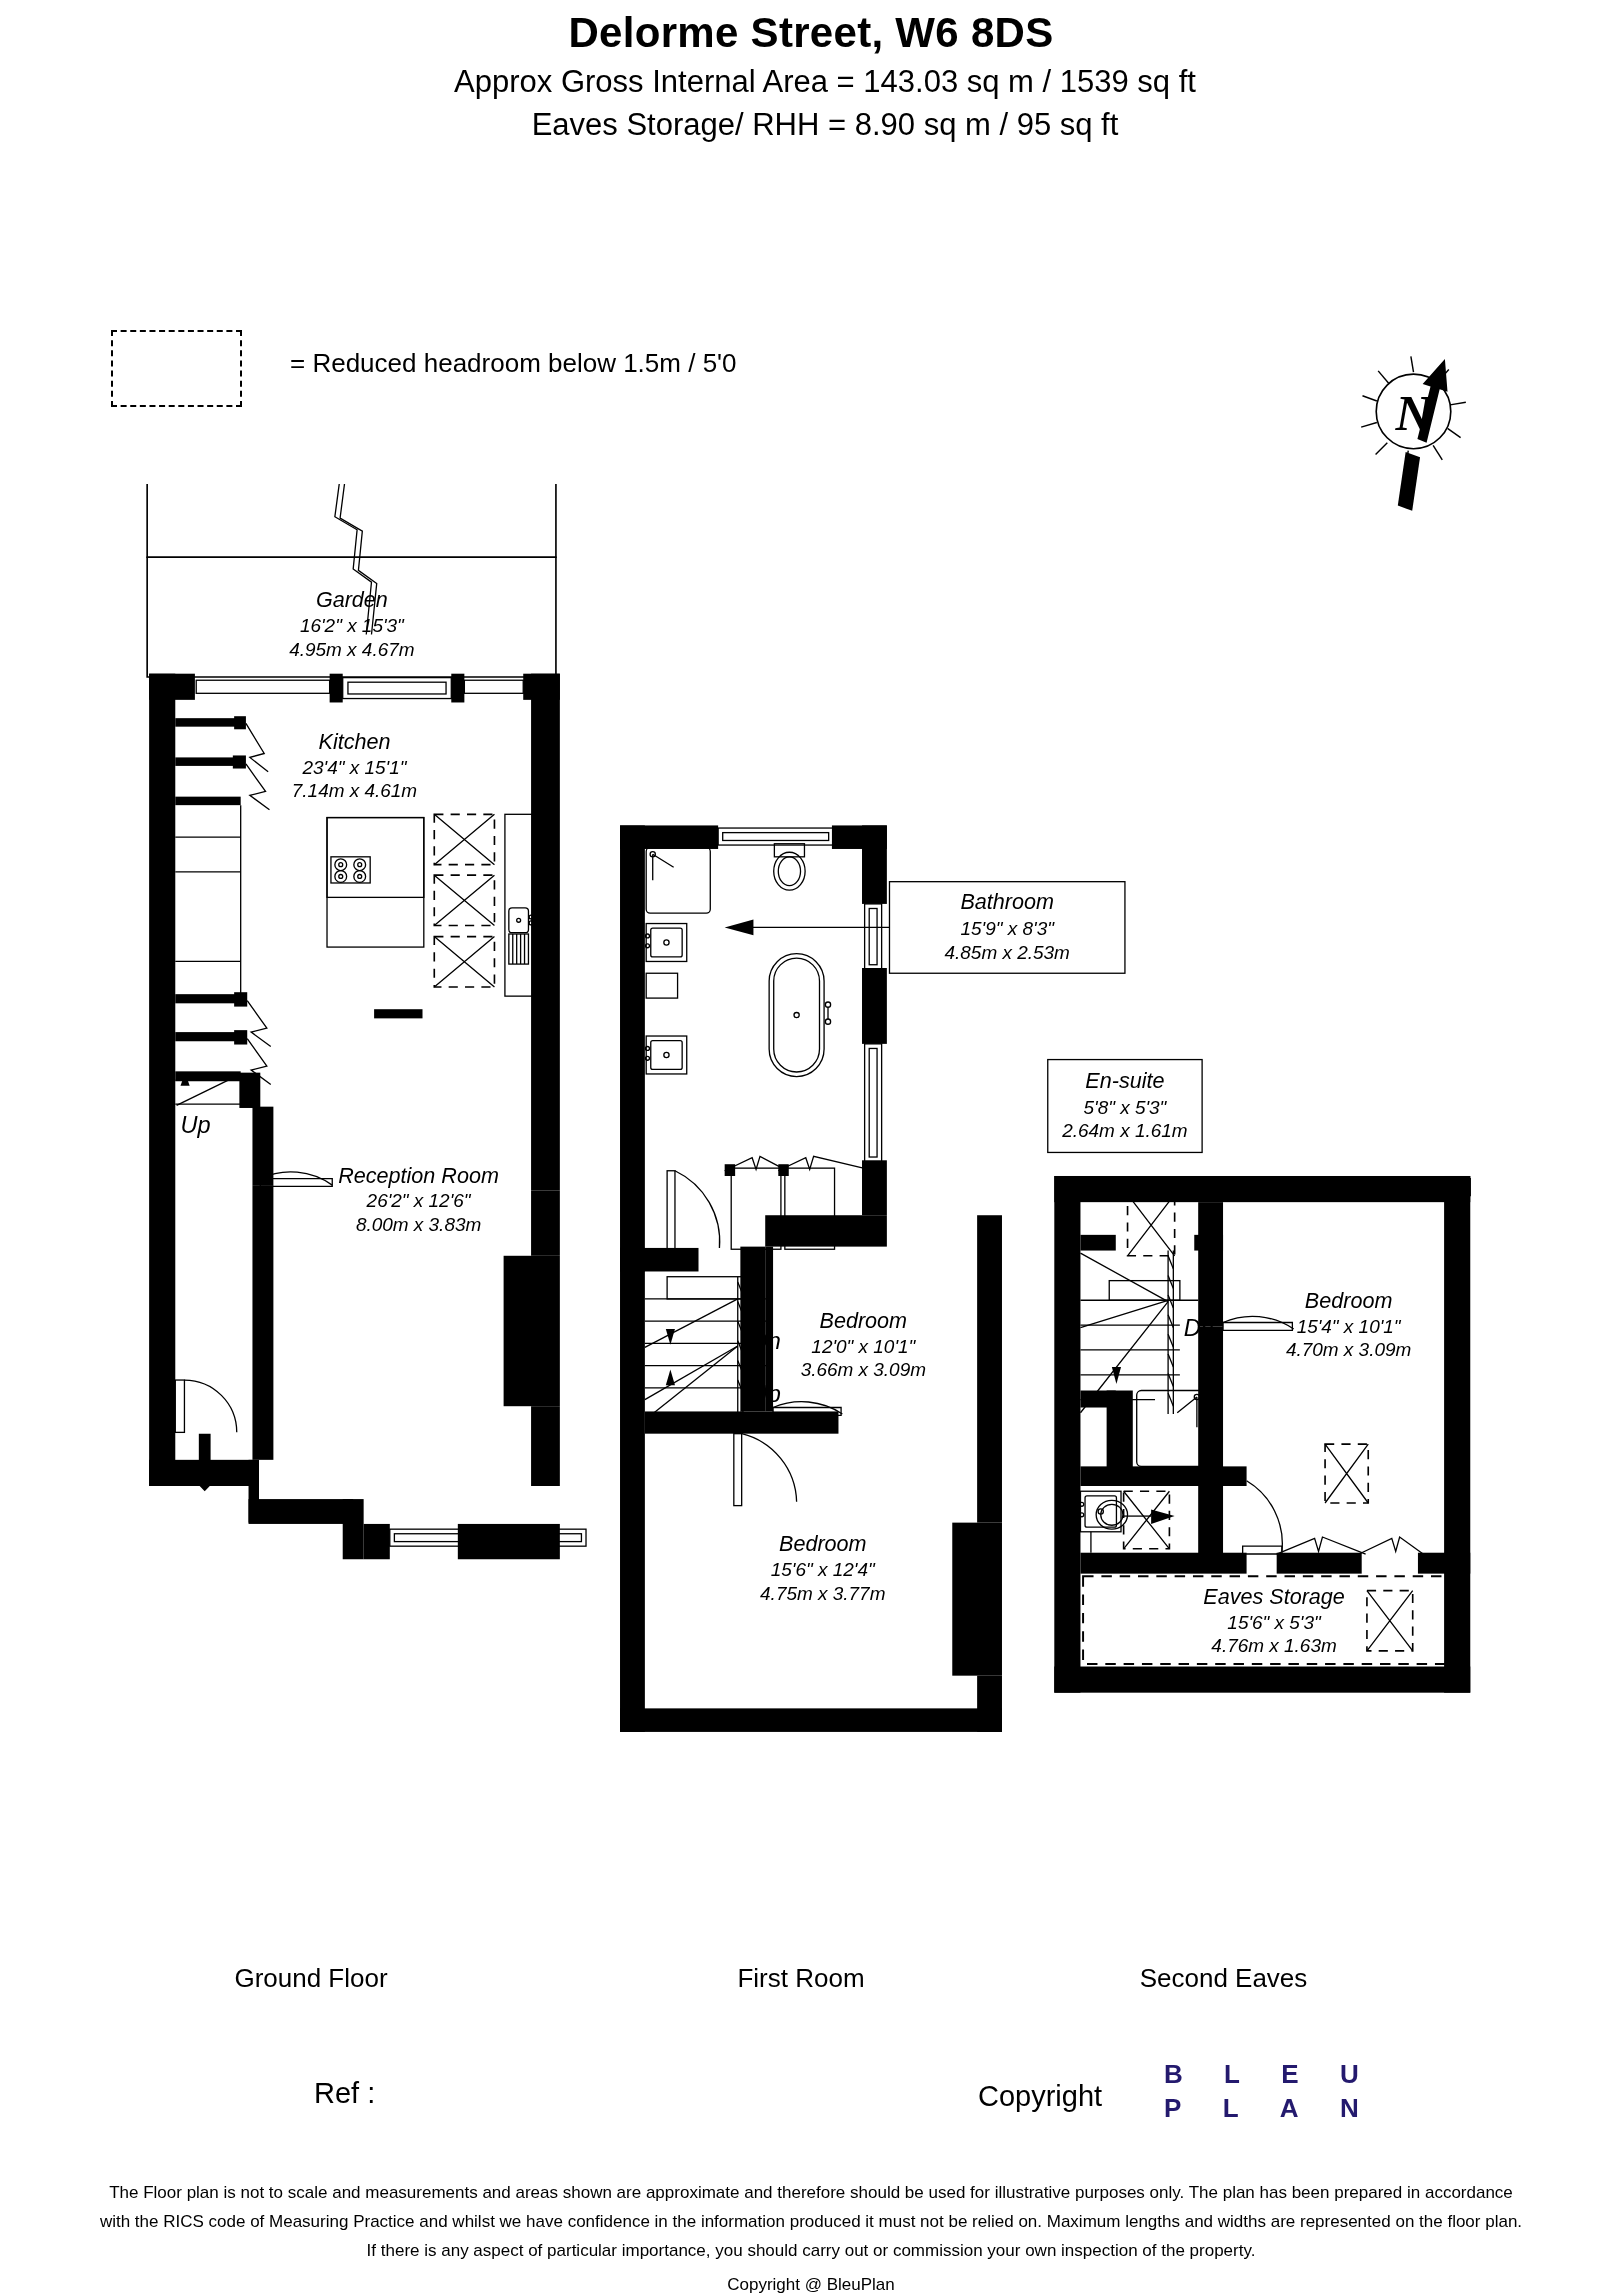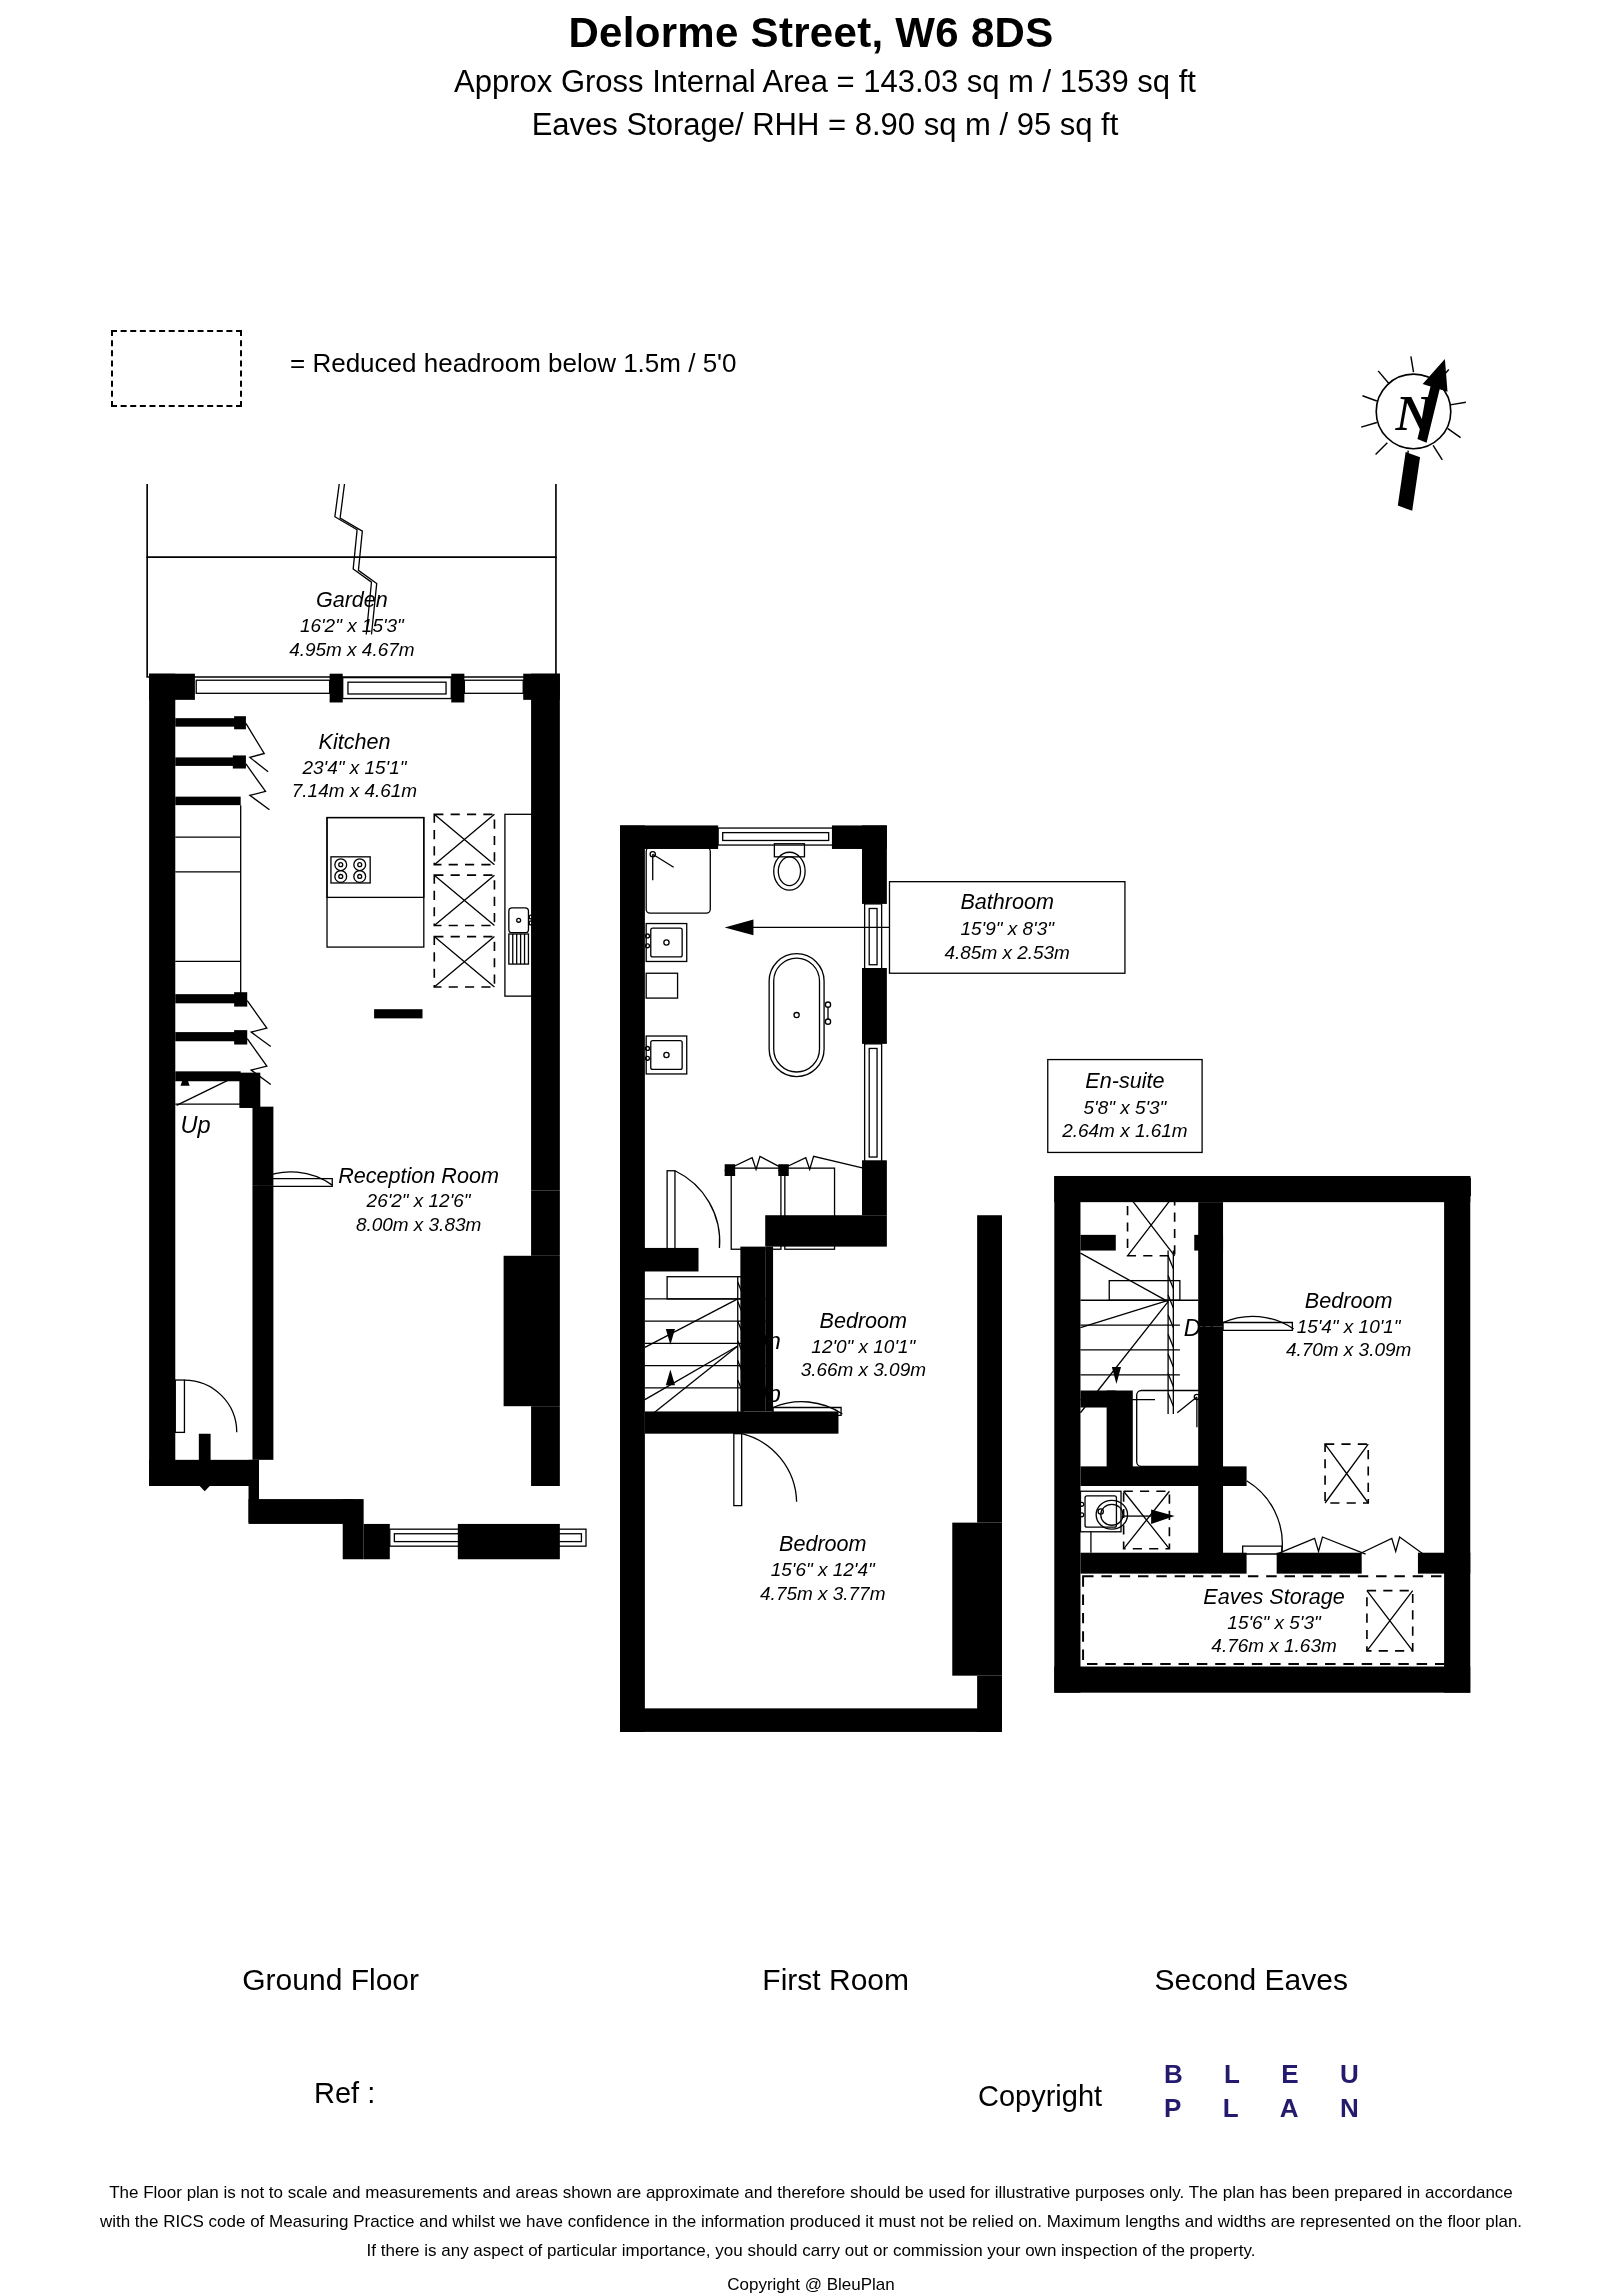--- a/index.html
+++ b/index.html
@@ -23,21 +23,21 @@
   #legend-text{left:268px;top:18.3px;font-size:26px;white-space:nowrap;margin-left:22px;}
 
   
   #compass{left:1335px;top:321px;width:157px;height:190px;}
 
   
   #plans{left:0;top:484px;width:1622px;height:1452px;font-style:italic;}
   svg{display:block;}
 
   
-  .floor-caption{font-size:30px;text-align:right;}
+  .floor-caption{font-size:26px;text-align:center;}
   #cap-ground{left:203px;top:1963px;width:216px;}
   #cap-first{left:693px;top:1963px;width:216px;}
   #cap-second{left:1099px;top:1963px;width:249px;}
 
   
   #ref-label{left:314px;top:2077px;font-size:29px;}
   #copyright-label{left:978px;top:2080px;font-size:29px;}
   #logo{left:1164px;top:2057px;width:196px;}
   .logo-row{display:flex;justify-content:space-between;
      font-size:26px;font-weight:bold;letter-spacing:1.3px;line-height:1.32;}

